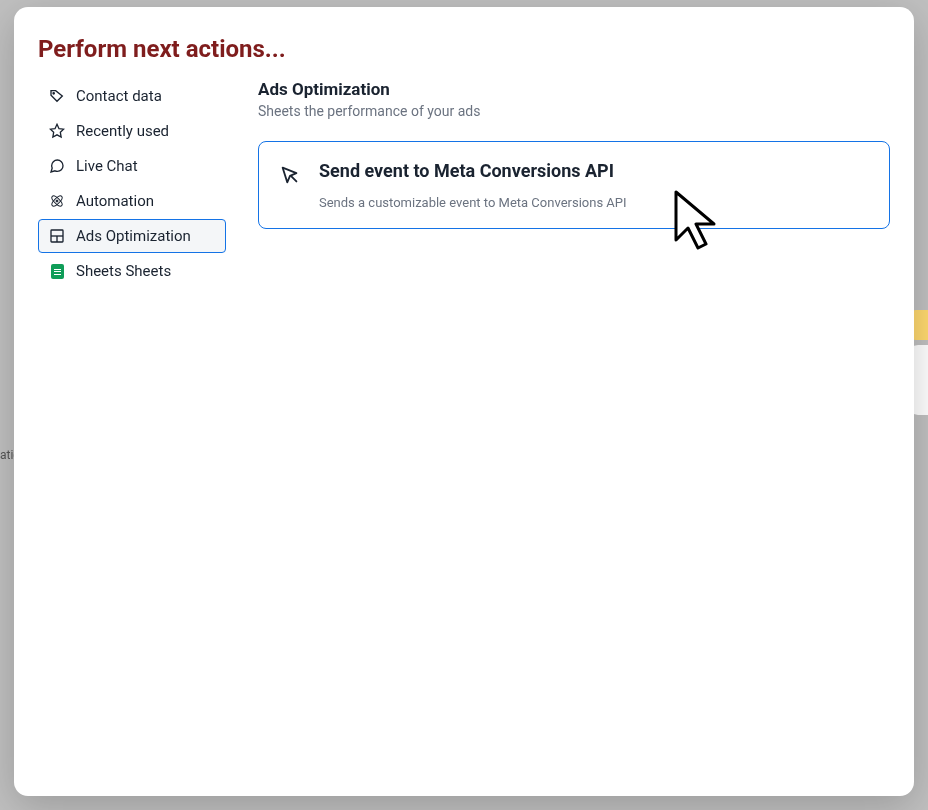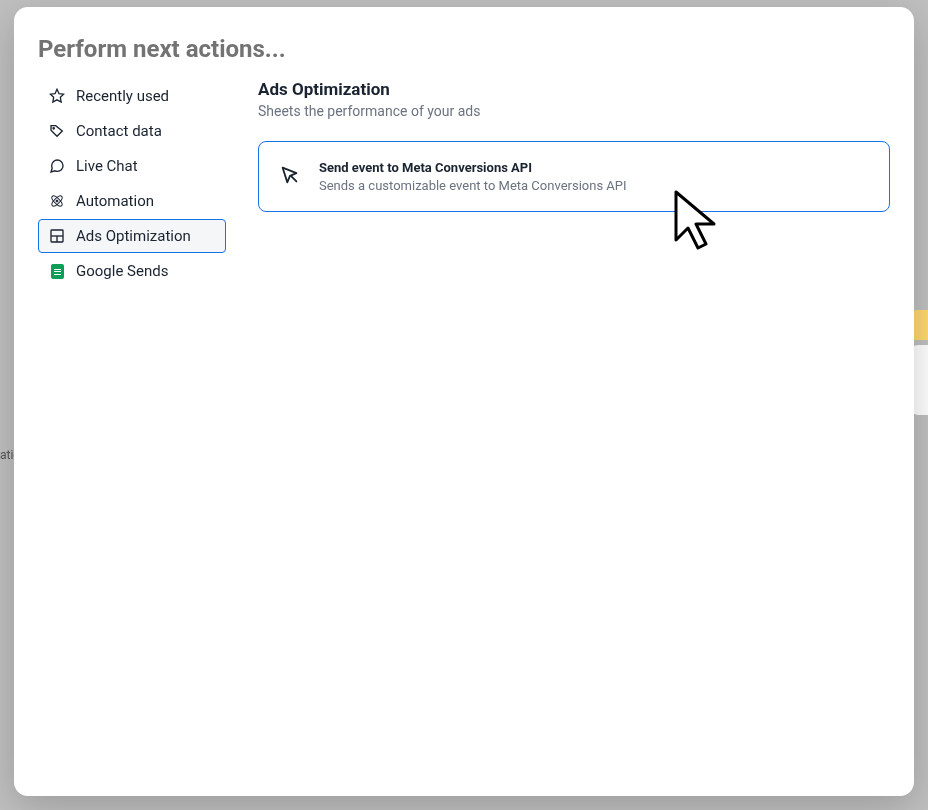--- a/index.html
+++ b/index.html
@@ -54,21 +54,21 @@
       background: #fff;
       border-radius: 14px;
       box-shadow: 0 10px 40px rgba(0,0,0,0.2);
       padding: 28px 0 20px 0;
       display: flex;
       flex-direction: column;
     }
     .modal-title {
       font-size: 24px;
       font-weight: 700;
-      color: #737373;
+      color: #7f1d1d;
       padding: 0 30px 16px 24px;
     }
     .modal-body {
       display: flex;
       flex: 1;
       padding: 0 24px;
     }
     .sidebar {
       width: 200px;
       flex-shrink: 0;
@@ -122,24 +122,24 @@
       cursor: pointer;
       align-items: flex-start;
     }
     .action-icon {
       width: 22px;
       height: 22px;
       flex-shrink: 0;
       margin-top: 4px;
     }
     .action-title {
-      font-size: 13px;
+      font-size: 18px;
       font-weight: 700;
       color: #1a2330;
-      margin-bottom: 3px;
+      margin-bottom: 14px;
     }
     .action-desc {
       font-size: 13px;
       color: #6b7380;
     }
     .cursor-overlay {
       position: absolute;
       left: 674px;
       top: 190px;
       width: 55px;
@@ -174,34 +174,34 @@
 
 <div class="modal">
   <div class="modal-title">Perform next actions...</div>
   <div class="modal-body">
 
     <div class="sidebar">
 
       <div class="sidebar-item">
         <span class="sidebar-icon">
           <svg viewBox="0 0 24 24" width="16" height="16" fill="none" stroke="#1a2330" stroke-width="2">
-              <polygon points="12 2 15 8.5 22 9.3 17 14 18.2 21 12 17.8 5.8 21 7 14 2 9.3 9 8.5 12 2"></polygon>
-            </svg>
-        </span>
-        <span>Recently used</span>
-      </div>
-
-      <div class="sidebar-item">
-        <span class="sidebar-icon">
-          <svg viewBox="0 0 24 24" width="16" height="16" fill="none" stroke="#1a2330" stroke-width="2">
               <path d="M20 12l-8 8-9-9V4h7l10 8z"></path>
               <circle cx="7" cy="8" r="1" fill="#1a2330"></circle>
             </svg>
         </span>
         <span>Contact data</span>
+      </div>
+
+      <div class="sidebar-item">
+        <span class="sidebar-icon">
+          <svg viewBox="0 0 24 24" width="16" height="16" fill="none" stroke="#1a2330" stroke-width="2">
+              <polygon points="12 2 15 8.5 22 9.3 17 14 18.2 21 12 17.8 5.8 21 7 14 2 9.3 9 8.5 12 2"></polygon>
+            </svg>
+        </span>
+        <span>Recently used</span>
       </div>
 
       <div class="sidebar-item">
         <span class="sidebar-icon">
           <svg viewBox="0 0 24 24" width="16" height="16" fill="none" stroke="#1a2330" stroke-width="2">
               <path d="M21 11.5a8.38 8.38 0 0 1-8.5 8.5 8.5 8.5 0 0 1-3.5-.8L3 21l1.8-6A8.38 8.38 0 0 1 4 11.5a8.5 8.5 0 0 1 17 0z"></path>
             </svg>
         </span>
         <span>Live Chat</span>
       </div>
@@ -225,21 +225,21 @@
               <line x1="12" y1="12" x2="12" y2="21"></line>
             </svg>
         </span>
         <span>Ads Optimization</span>
       </div>
 
       <div class="sidebar-item">
         <span class="sidebar-icon">
           <div class="sheets-icon"></div>
         </span>
-        <span>Google Sends</span>
+        <span>Sheets Sheets</span>
       </div>
 
     </div>
 
     <div class="main">
       <div class="section-title">Ads Optimization</div>
       <div class="section-subtitle">Sheets the performance of your ads</div>
 
       <div class="action-card">
         <span class="action-icon">

